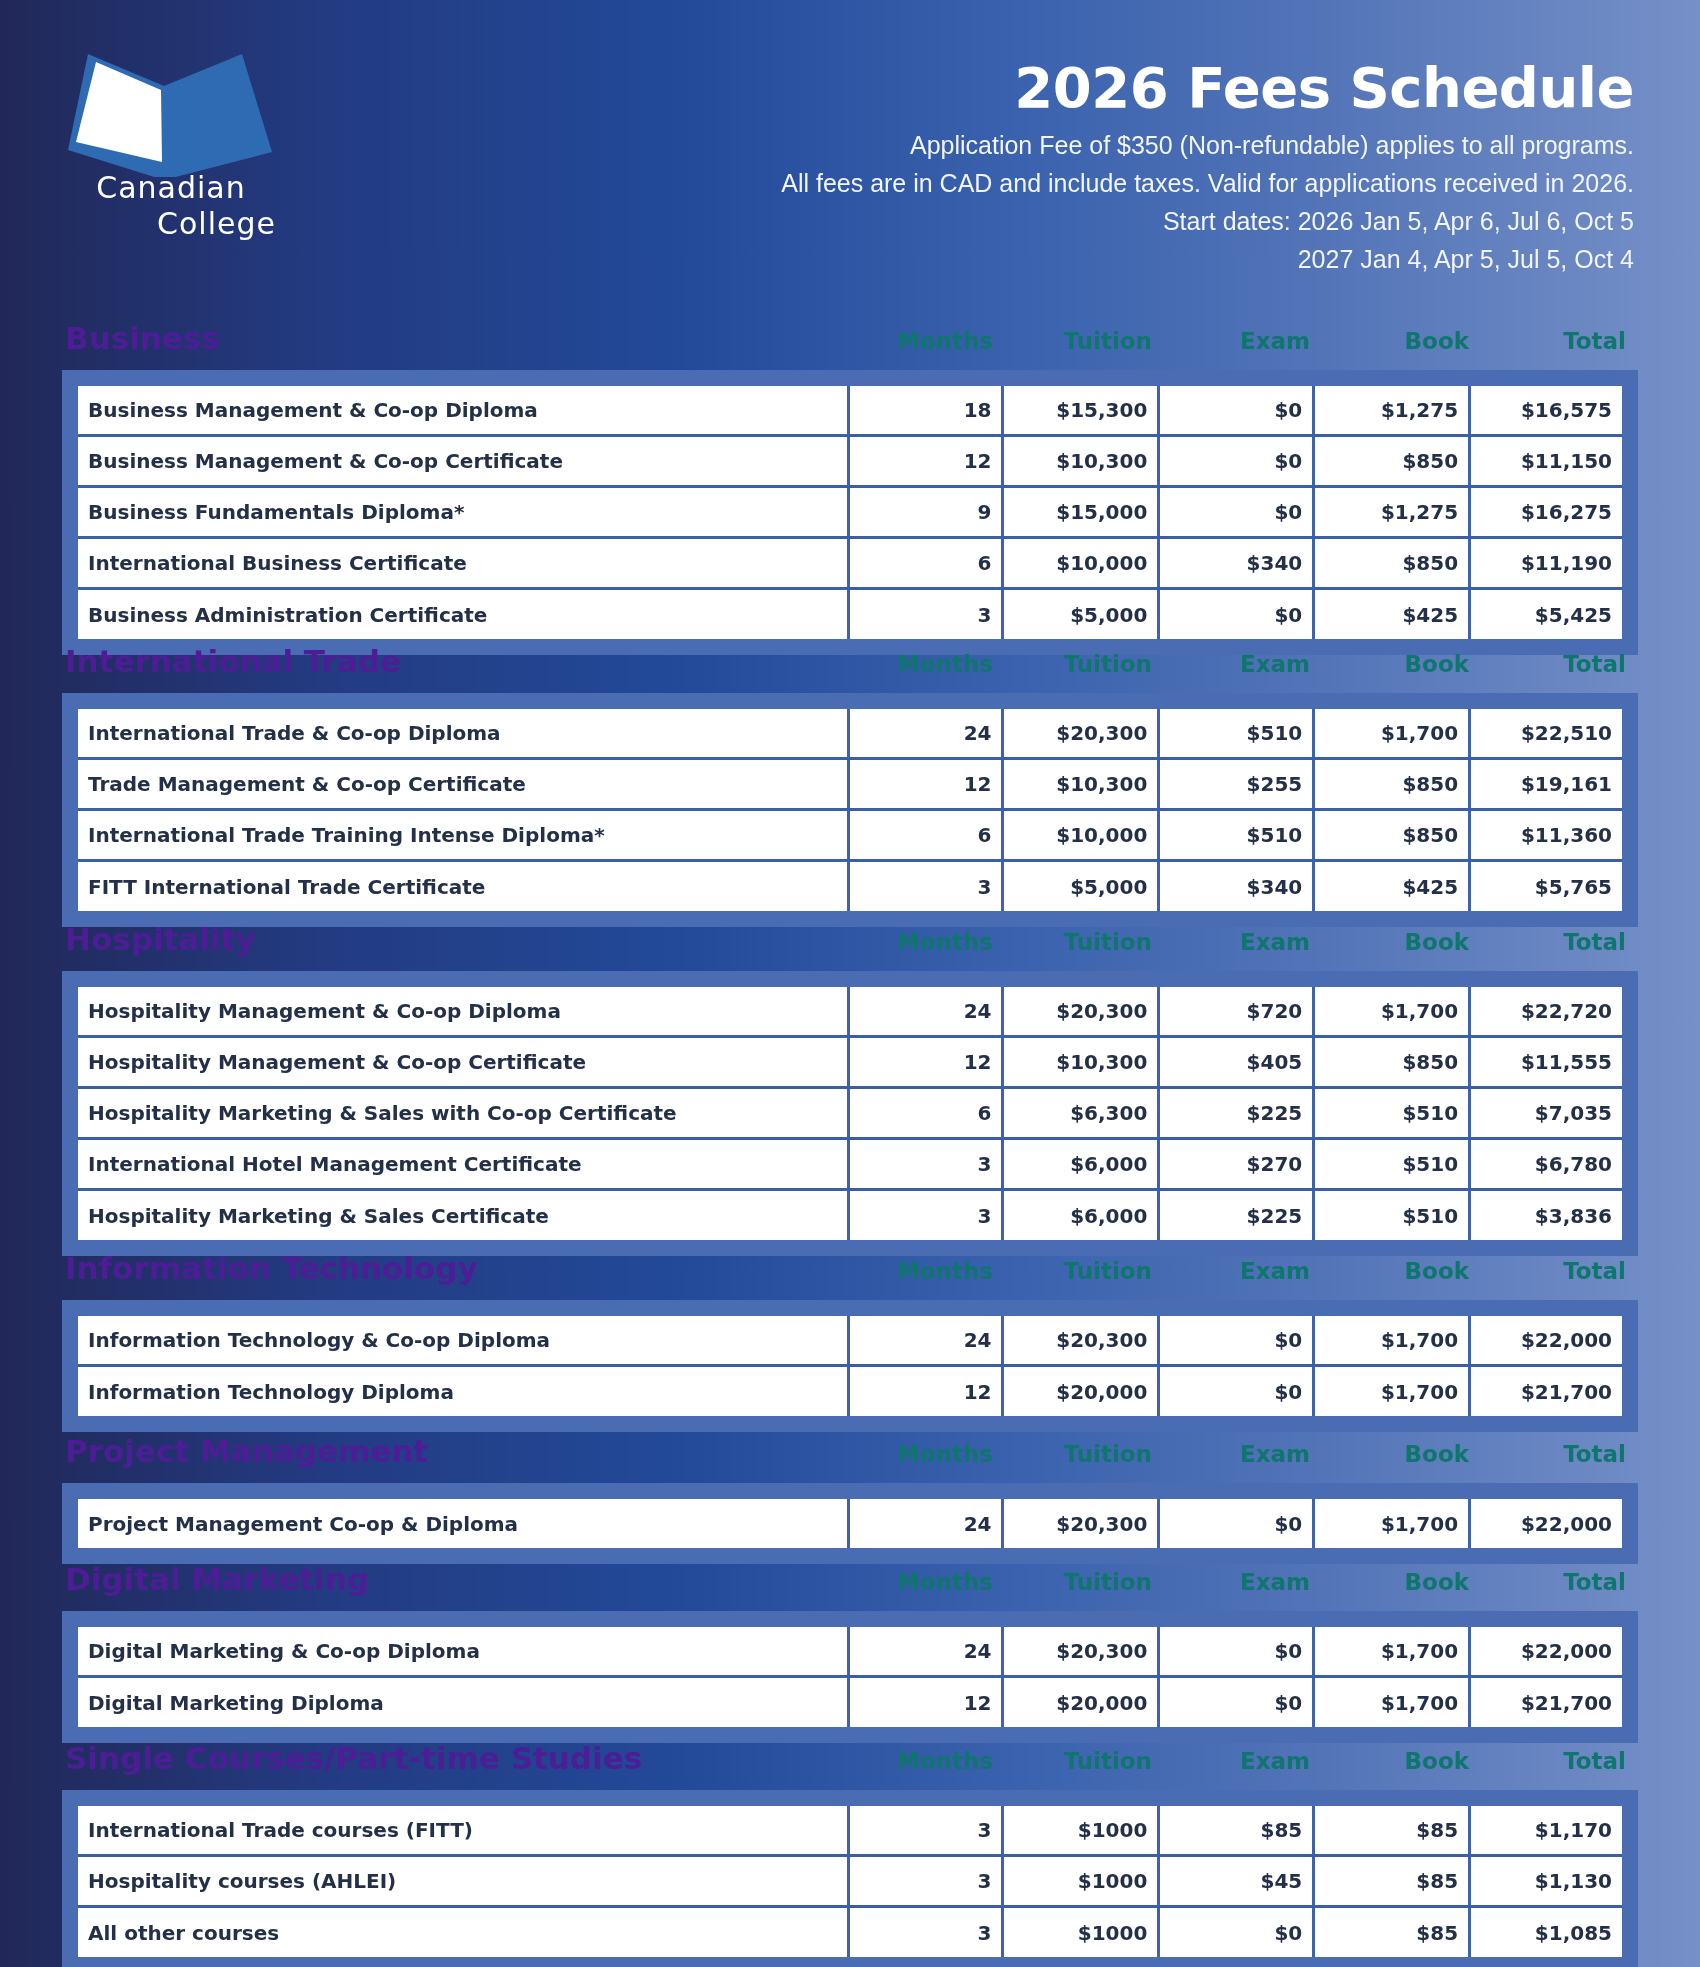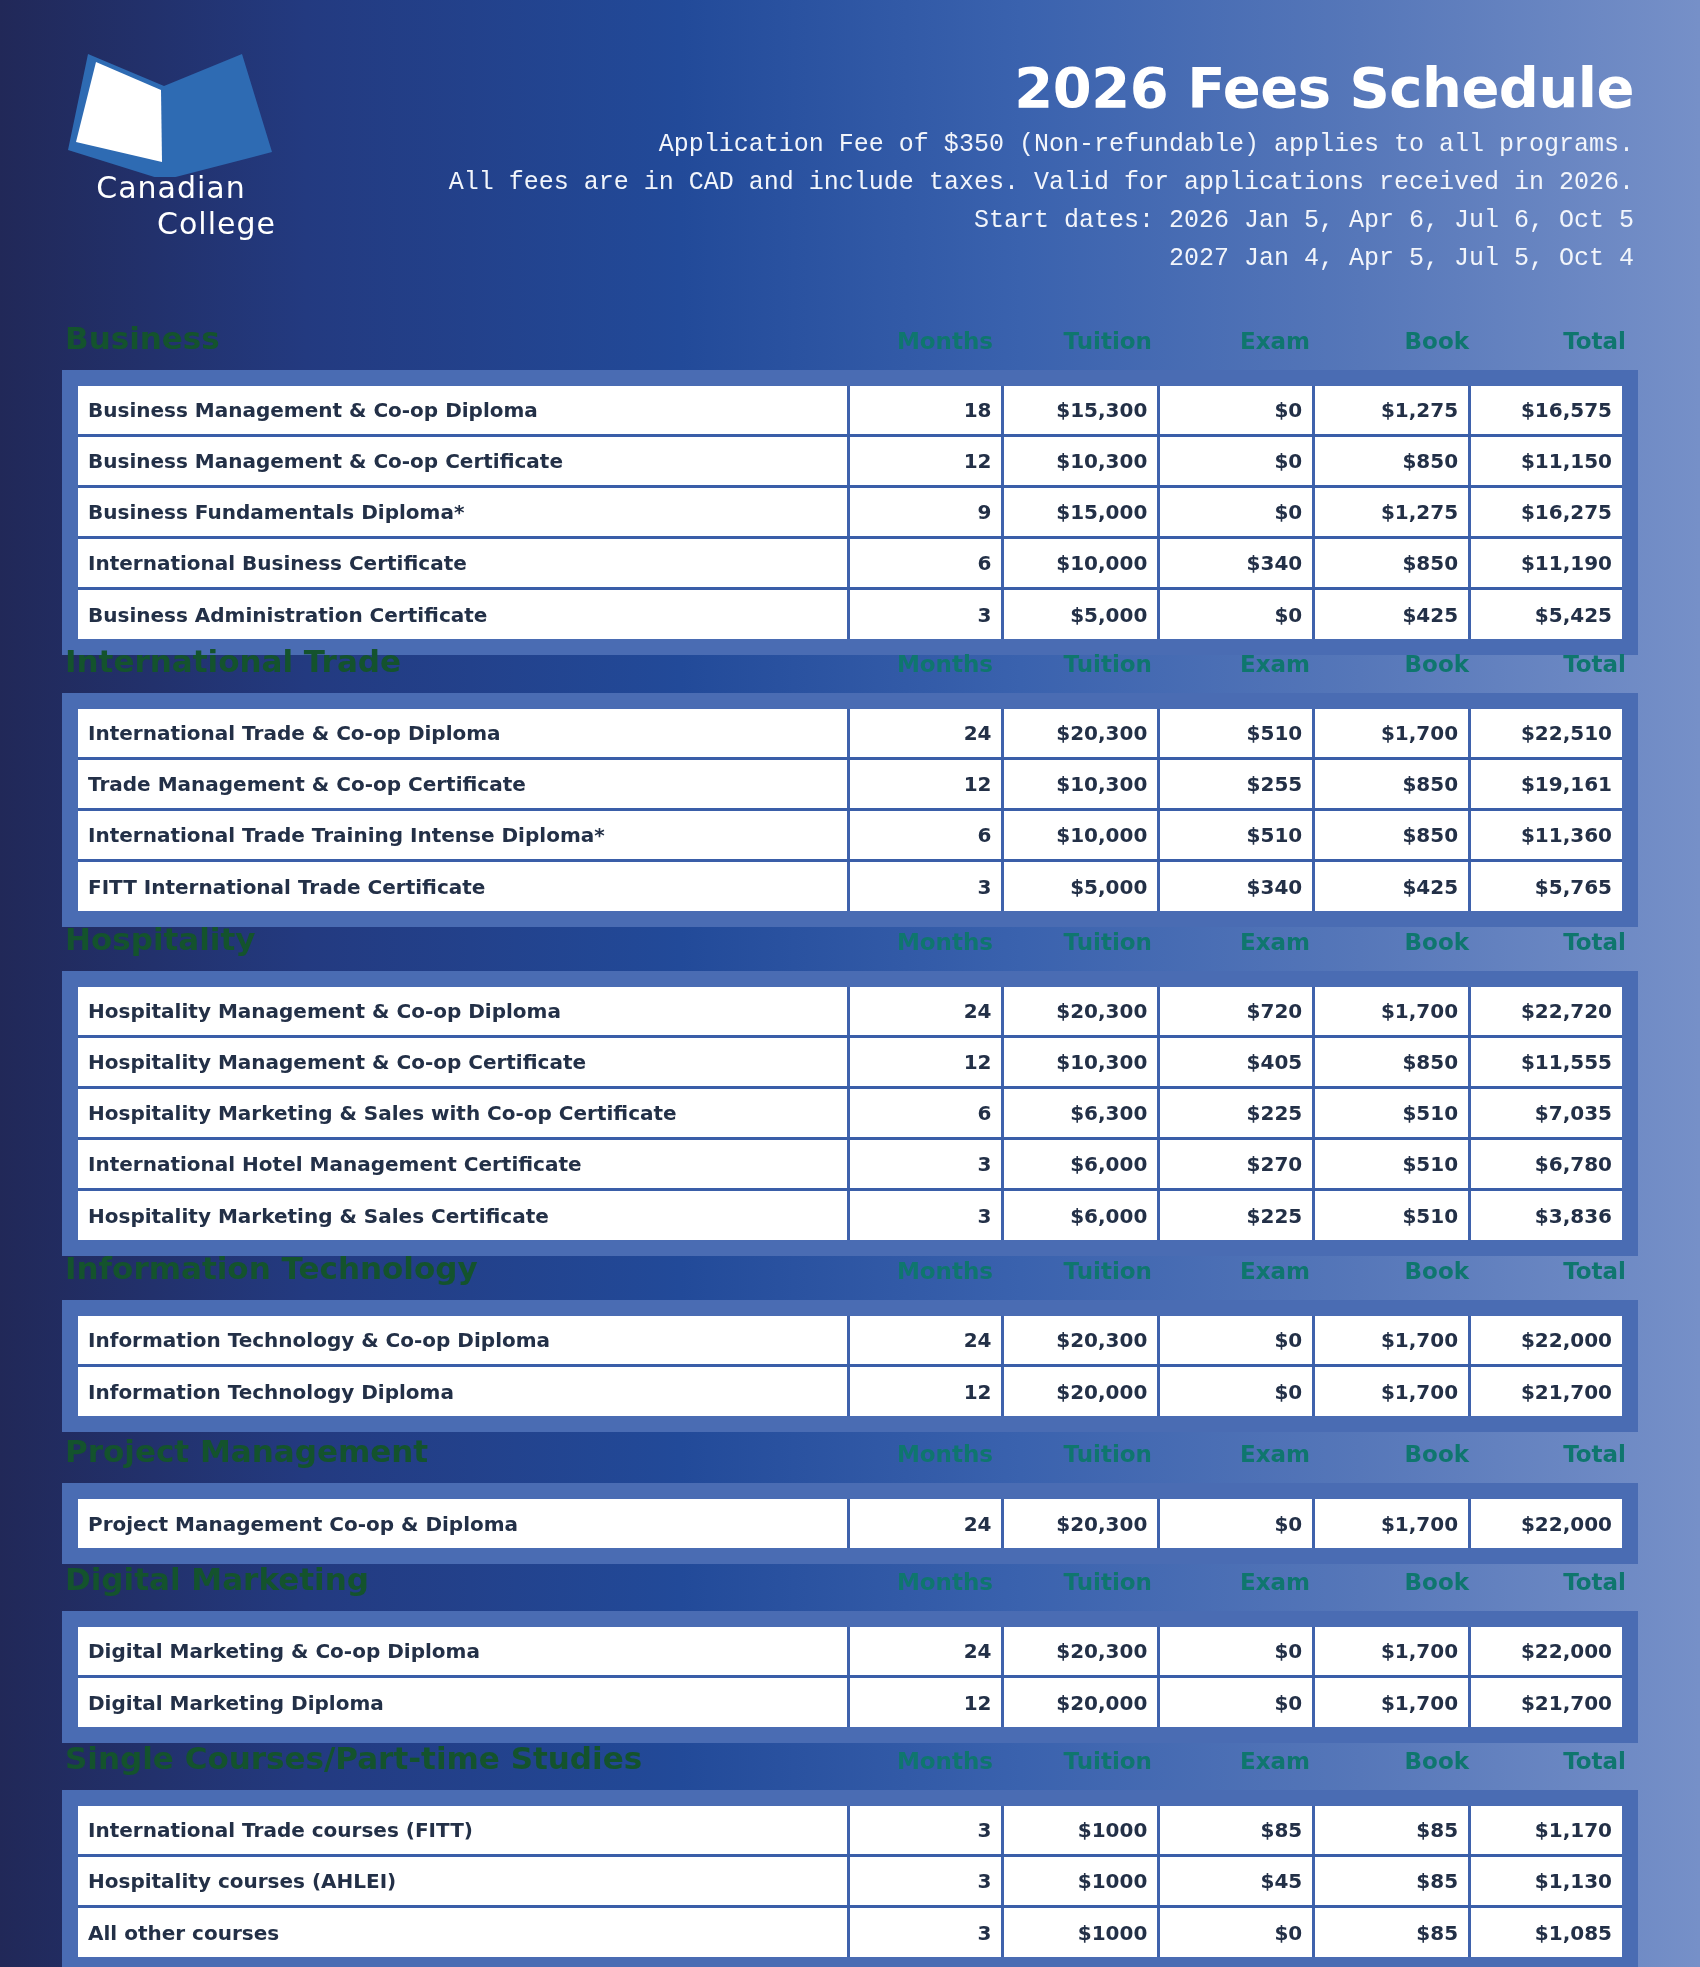--- a/index.html
+++ b/index.html
@@ -14,27 +14,27 @@
   .logo svg { position: absolute; left: 0; top: 0; }
   .logo-text {
     position: absolute; left: 0; width: 210px; text-align: center;
     font-family: "DejaVu Sans", sans-serif; font-size: 30px; letter-spacing: 1px; color: #fff; line-height: 36px;
   }
   .logo-line1 { top: 118px; }
   .logo-line2 { top: 154px; text-align: right; }
 
   .header { position: absolute; right: 66px; top: 50px; text-align: right; }
   .title { font-family: "DejaVu Sans", sans-serif; font-weight: bold; font-size: 56px; line-height: 76px; letter-spacing: -0.5px; }
-  .sub { font-family: Liberation Mono, monospace; font-size: 25px; line-height: 38px; color: #f2f5fb; }
+  .sub { font-family: Liberation Sans, sans-serif; font-size: 25px; line-height: 38px; color: #f2f5fb; }
 
   .section { position: absolute; left: 62px; width: 1576px; }
   .sec-head { position: relative; height: 56px; }
   .sec-title {
     position: absolute; left: 3px; top: 4px; font-family: "DejaVu Sans", sans-serif;
-    font-weight: bold; font-size: 31px; line-height: 40px; color: #14532d;
+    font-weight: bold; font-size: 31px; line-height: 40px; color: #4c1d95;
   }
   .col-h {
     position: absolute; top: 12px; font-family: "DejaVu Sans", sans-serif; font-weight: bold;
     font-size: 23px; line-height: 30px; color: #0f766e; text-align: right;
   }
   .rows { background: #4a6cb3; padding: 16px; }
   .row { display: flex; height: 51px; border-bottom: 3px solid #3a5ea8; background: #fff; }
   .row:last-child { border-bottom: none; height: 49px; }
   .cell {
     height: 100%; display: flex; align-items: center; justify-content: flex-end;

